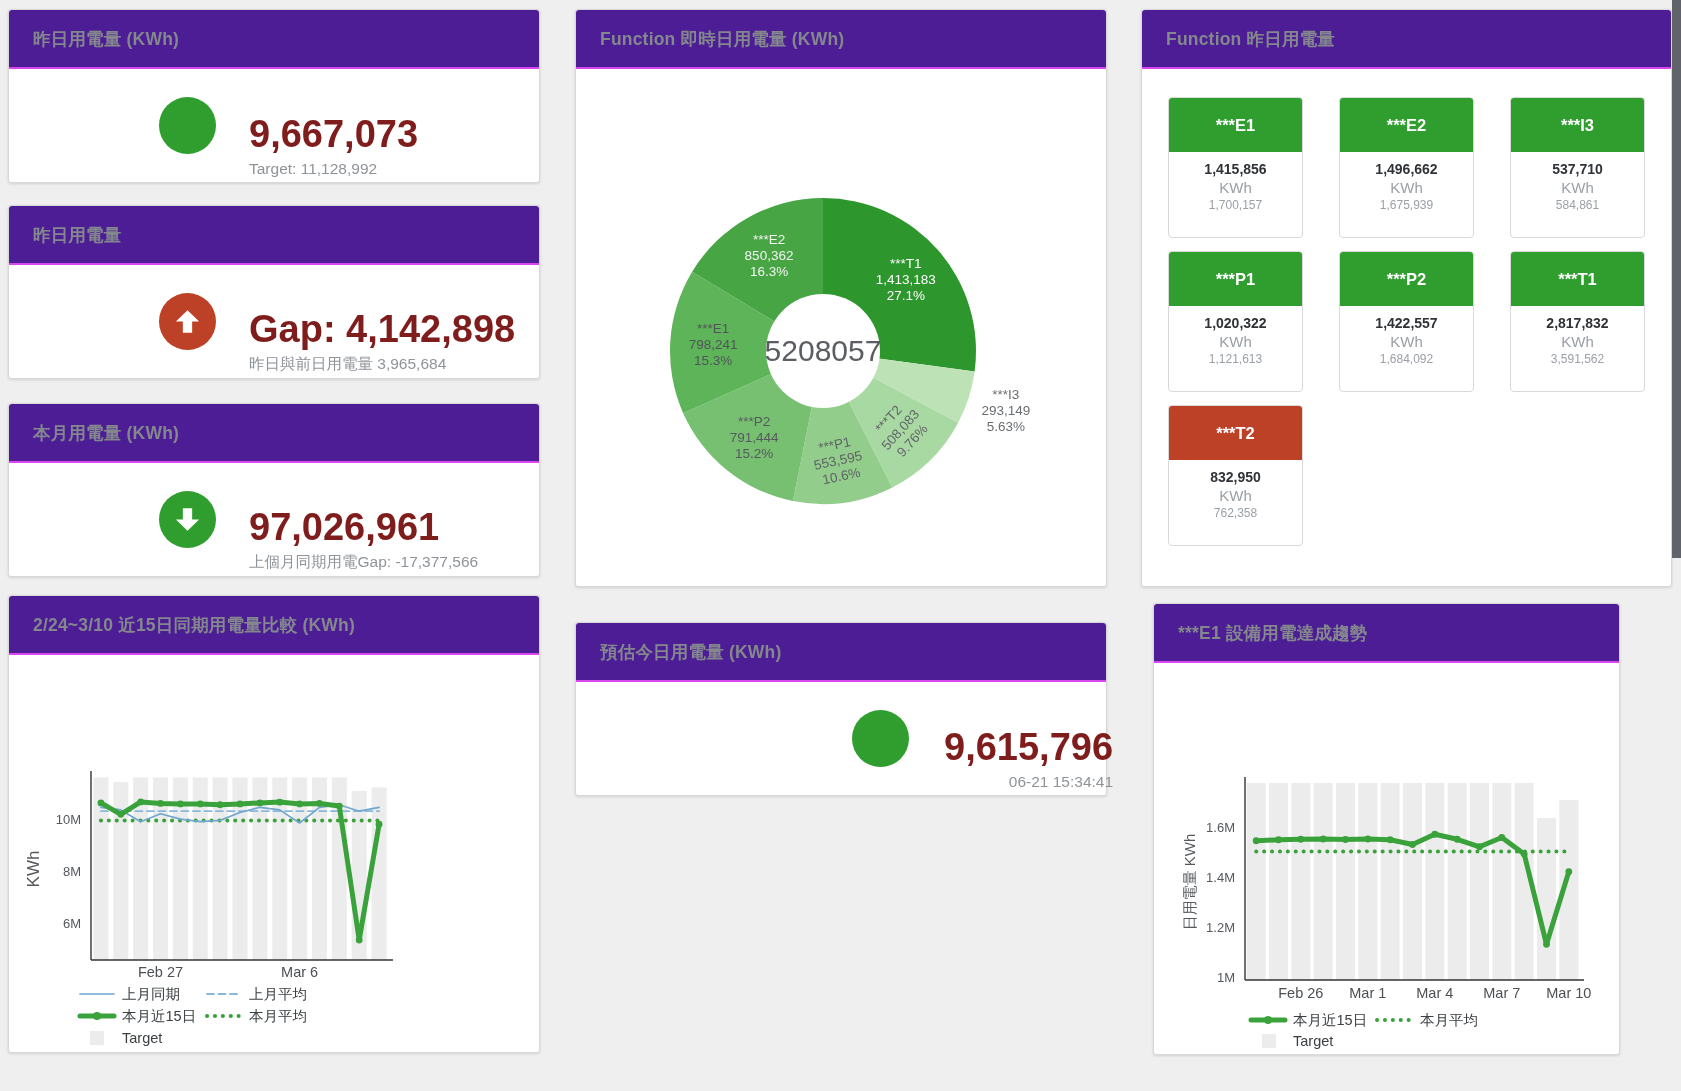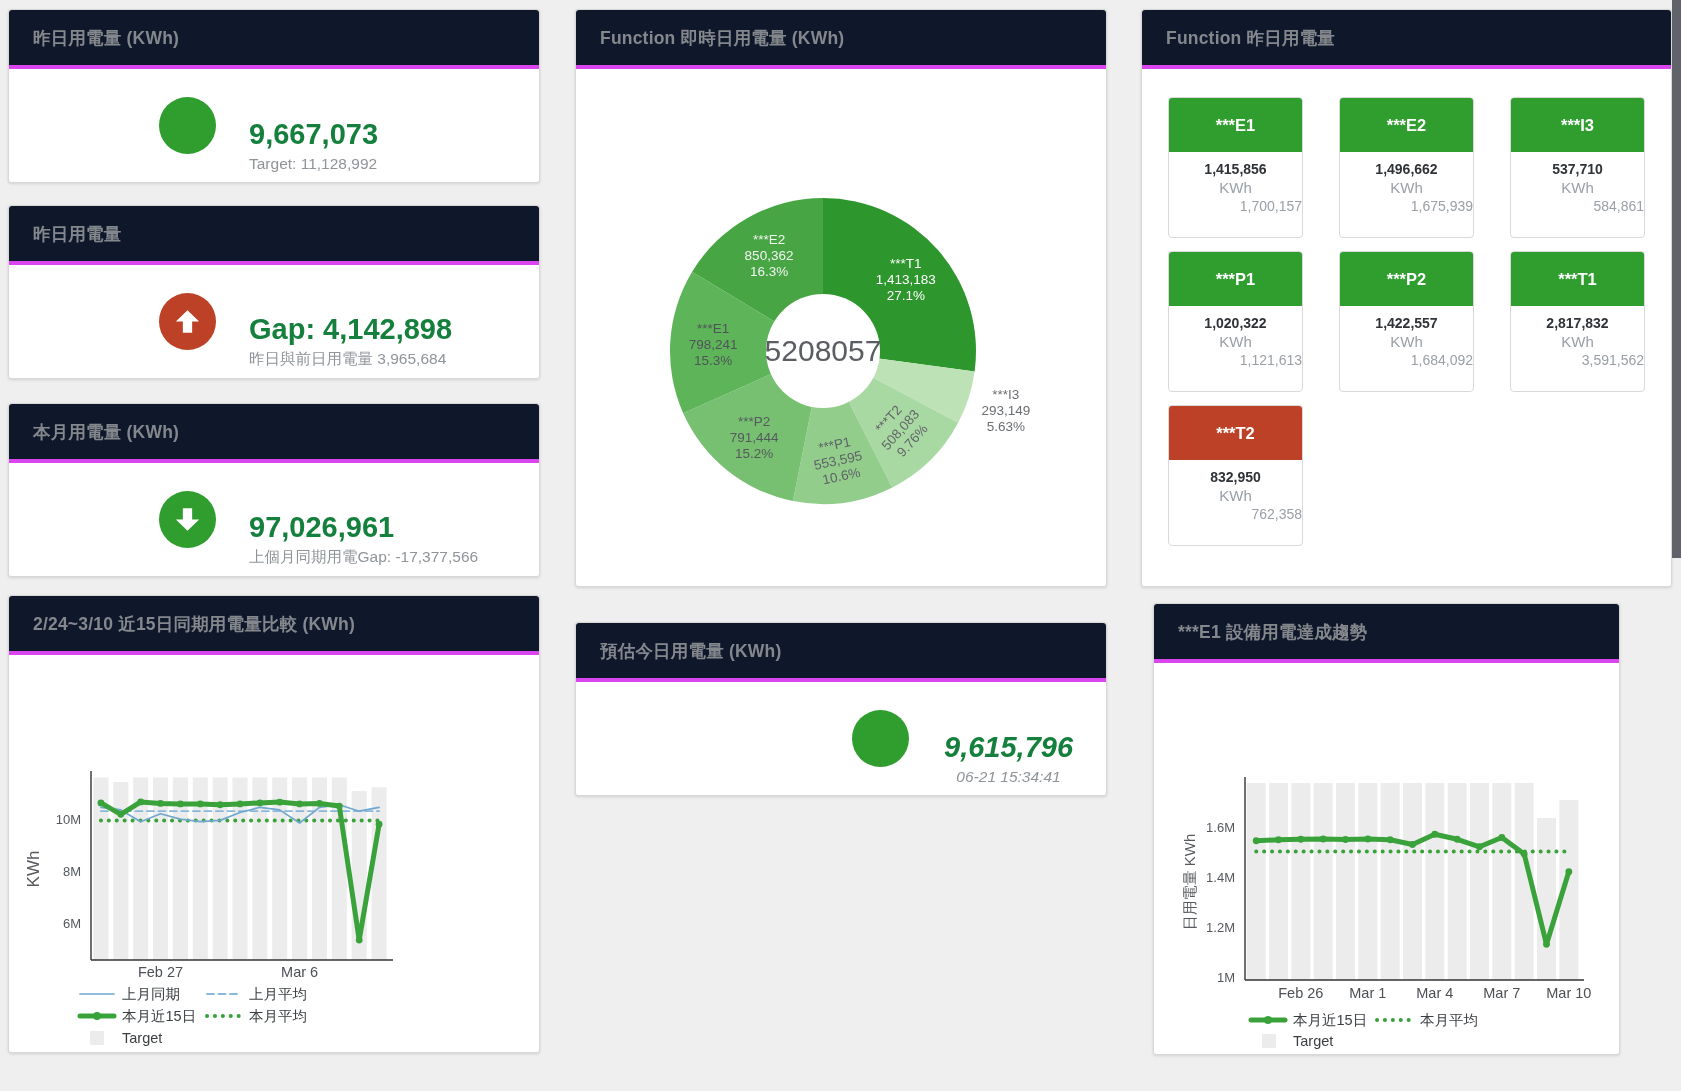--- a/index.html
+++ b/index.html
@@ -1,33 +1,33 @@
 <!DOCTYPE html>
 <html><head>
 <meta charset="utf-8">
 <style>
   html,body{margin:0;padding:0;background:#efefef;font-family:"Liberation Sans","DejaVu Sans",sans-serif;}
   .page{position:relative;width:1681px;height:1091px;background:#efefef;overflow:hidden;}
   .card{position:absolute;background:#fff;border:1px solid #d8d8d8;border-radius:3px;box-shadow:0 1px 3px rgba(0,0,0,.13);box-sizing:border-box;}
-  .card-header{height:59px;background:#0f172a;border-bottom:4px solid #d946ef;display:flex;align-items:center;padding:0 24px;border-radius:3px 3px 0 0;box-sizing:border-box;}
+  .card-header{height:59px;background:#4c1d95;border-bottom:2px solid #d946ef;display:flex;align-items:center;padding:0 24px;border-radius:3px 3px 0 0;box-sizing:border-box;}
   .card-title{font-size:17.5px;font-weight:700;color:#84888d;margin:0;letter-spacing:.2px;}
   .card-body{position:absolute;top:59px;left:0;right:0;bottom:0;}
   .stat-body{display:flex;align-items:center;}
   .stat-inner{display:flex;align-items:center;gap:33px;margin-left:150px;}
   .status-dot{width:57px;height:57px;border-radius:50%;flex:0 0 auto;display:flex;align-items:center;justify-content:center;}
-  .stat-value{font-size:29px;font-weight:700;color:#15803d;line-height:1.15;white-space:nowrap;margin-top:40px;}
+  .stat-value{font-size:38px;font-weight:700;color:#7f1d1d;line-height:1.15;white-space:nowrap;margin-top:40px;}
   .stat-sub{font-size:15.5px;color:#8f9499;margin-top:3px;white-space:nowrap;}
   .est-inner{display:flex;align-items:center;gap:35px;margin-left:276px;}
-  .est-text{text-align:center;font-style:italic;}
+  .est-text{text-align:right;}
   .tiles{position:absolute;top:59px;left:26px;display:grid;grid-template-columns:repeat(3,135px);column-gap:36px;row-gap:13px;padding-top:28px;}
   .tile{width:135px;height:141px;border:1px solid #d9d9d9;border-radius:4px;background:#fff;text-align:center;overflow:hidden;box-sizing:border-box;}
   .tile-head{height:54px;display:flex;align-items:center;justify-content:center;color:#fff;font-size:16.5px;font-weight:700;}
   .tile-value{font-size:14px;font-weight:700;color:#2f3337;margin-top:9px;white-space:nowrap;}
   .tile-unit{font-size:15px;color:#9aa0a6;margin-top:2px;}
-  .tile-target{font-size:14px;color:#9aa0a6;margin-top:2px;text-align:right;}
+  .tile-target{font-size:12px;color:#9aa0a6;margin-top:2px;}
   .chart-svg{position:absolute;left:0;}
   .scroll-thumb{position:absolute;right:0;top:0;width:9px;height:558px;background:#60646a;}
   svg text{font-family:"Liberation Sans","DejaVu Sans",sans-serif;}
 </style>
 </head>
 <body>
 
 <div class="page">
 
   <section class="card" style="left:8px;top:9px;width:532px;height:174px">

